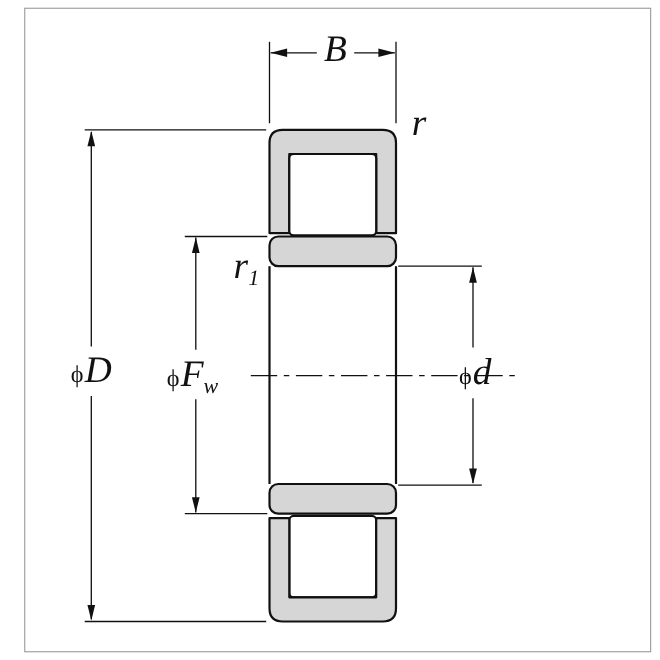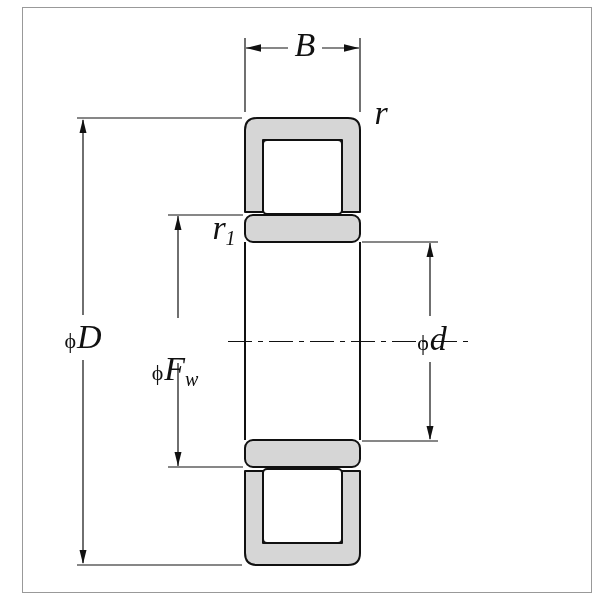--- a/index.html
+++ b/index.html
@@ -91,29 +91,29 @@
   </svg>
 
   <div class="lbl" style="left:305px;top:45px;">
     <span>B</span>
   </div>
 
   <div class="lbl" style="left:381px;top:113px;">
     <span>r</span>
   </div>
 
-  <div class="lbl" style="left:224px;top:228px;">
+  <div class="lbl" style="left:224px;top:243px;">
     <span>r</span><sub>1</sub>
   </div>
 
   <div class="lbl" style="left:83px;top:337px;">
     <span class="phi">ϕ</span><span>D</span>
   </div>
 
-  <div class="lbl" style="left:175px;top:341px;margin-top:28px;">
+  <div class="lbl" style="left:175px;top:341px;">
     <span class="phi">ϕ</span><span>F</span><sub>w</sub>
   </div>
 
   <div class="lbl" style="left:432px;top:339px;">
     <span class="phi">ϕ</span><span>d</span>
   </div>
 
 </div>
 
 </body></html>

